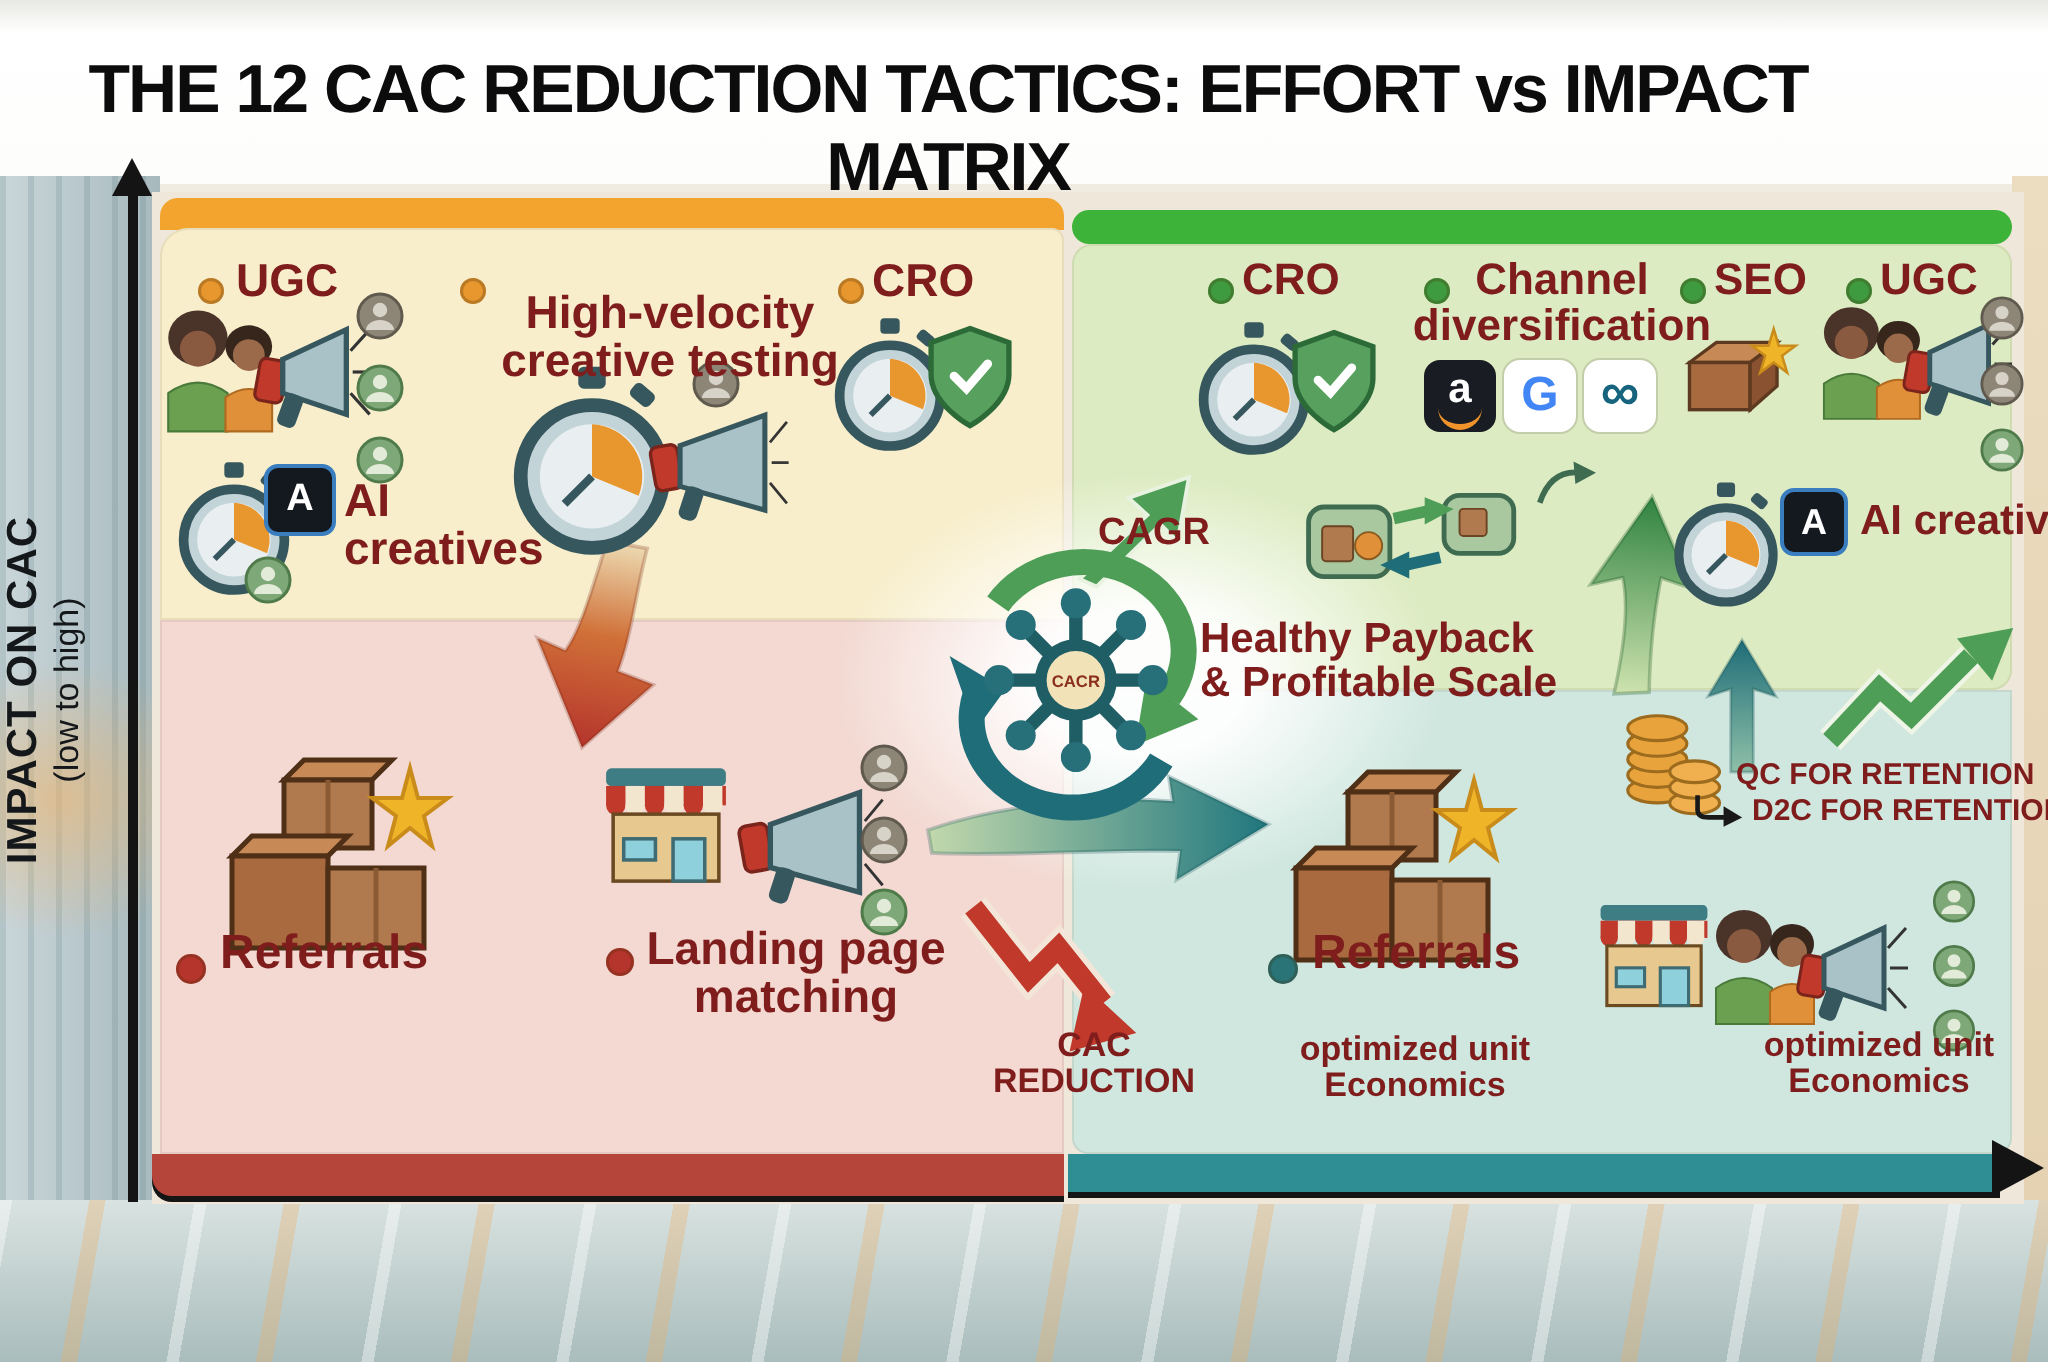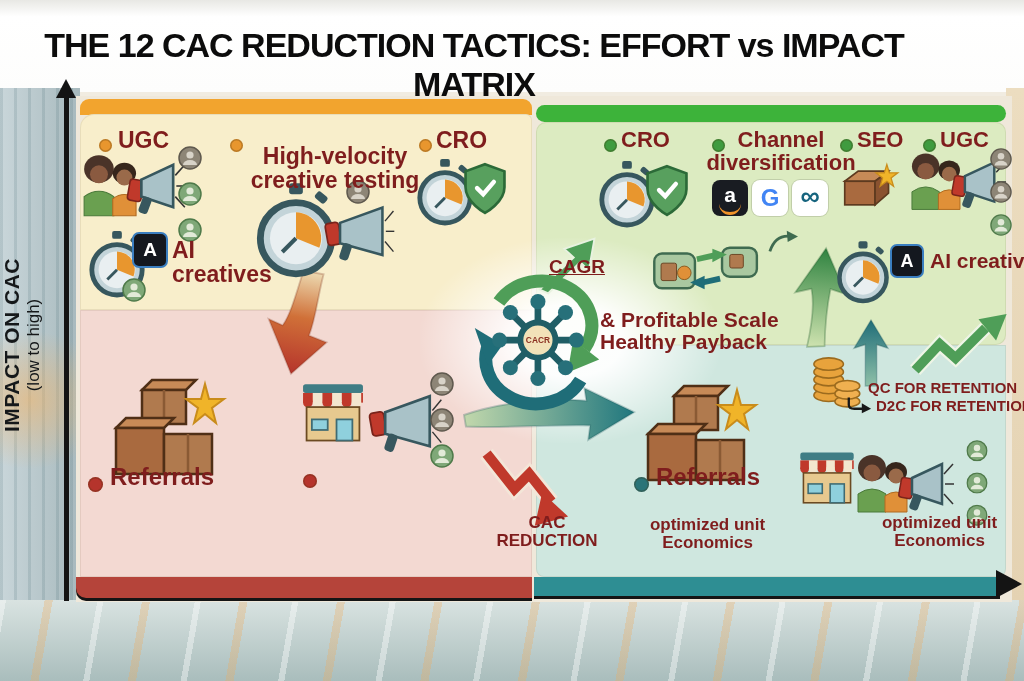--- a/index.html
+++ b/index.html
@@ -316,52 +316,53 @@
       <use href="#st"></use>
     </svg>
   <div class="sq" style="left:890px;top:244px;width:30px;height:30px;background:#14181f;border:2px solid #3a7ec0;border-radius:7px;color:#fff;font-size:18px;">
       <span>A</span>
     </div>
   <div class="lbl" style="left:930px;top:250px;font-size:21px;white-space:nowrap;">AI creatives</div>
 
   <svg class="arrow" style="left:536px;top:236px;width:66px;height:58px;z-index:5;" viewBox="0 0 70 60">
     <path d="M4,56 L40,22 L30,13 L62,2 L56,36 L47,27 L13,60 Z" fill="#4f9e58" stroke="#e8f2e0" stroke-width="2"></path>
   </svg>
-  <div class="lbl" style="left:549px;top:257px;font-size:19px;z-index:6;text-decoration:underline;">CAGR</div>
+  <div class="lbl" style="left:549px;top:257px;font-size:19px;z-index:6;">CAGR</div>
 
   <svg class="icon" style="left:452px;top:276px;width:170px;height:130px;z-index:6;" viewBox="0 0 170 140">
     <path d="M44,28 A50,44 0 0 1 136,78" stroke="#4f9e58" stroke-width="14" fill="none"></path>
     <polygon points="124,68 152,90 118,104" fill="#4f9e58"></polygon>
     <path d="M132,112 A50,44 0 0 1 36,68" stroke="#1f6d78" stroke-width="14" fill="none"></path>
     <polygon points="48,74 18,56 32,96" fill="#1f6d78"></polygon>
     <use href="#hub" x="32" y="15" width="108" height="108"></use>
   </svg>
   <div class="lbl" style="left:600px;top:309px;font-size:21px;z-index:6;">
+    <div>Healthy Payback</div>
     <div>&amp; Profitable Scale</div>
-    <div>Healthy Payback</div>
   </div>
 
   <svg class="icon" style="left:108px;top:378px;width:150px;height:96px;">
       <use href="#boxes" width="120" height="104" preserveAspectRatio="none"></use>
     </svg>
   <div class="dot" style="left: 88px; top: 477px; width: 15px; height: 15px; background-color: rgb(181, 52, 44);"></div>
   <div class="lbl" style="left:110px;top:464px;font-size:24px;">Referrals</div>
 
   <svg class="icon" style="left:296px;top:382px;width:74px;height:66px;">
       <use href="#store"></use>
     </svg>
   <svg class="icon" style="left:362px;top:390px;width:82px;height:66px;">
       <use href="#mega"></use>
     </svg>
   <svg class="icon" style="left:430px;top:372px;width:24px;height:96px;" viewBox="0 0 24 96">
       <use href="#bub" y="0" width="24" height="24"></use>
       <use href="#bub" y="36" width="24" height="24"></use>
       <use href="#bubg" y="72" width="24" height="24"></use>
     </svg>
   <div class="dot" style="left: 303px; top: 474px; width: 14px; height: 14px; background-color: rgb(181, 52, 44);"></div>
+  <div class="lbl" style="left:318px;top:462px;width:160px;text-align:center;font-size:23px;">Landing page matching</div>
 
   <svg class="arrow" style="left:464px;top:386px;width:172px;height:58px;" viewBox="0 0 180 60">
     <path d="M0,30 C40,16 90,12 128,15 L126,2 L178,27 L130,56 L132,41 C92,40 40,44 2,42 Z" fill="url(#gradTeal)" stroke="rgba(20,80,85,.25)" stroke-width="2"></path>
   </svg>
 
   <svg class="arrow" style="left:480px;top:448px;width:104px;height:88px;" viewBox="0 0 110 95">
     <polyline points="6,6 36,44 52,28 76,58" stroke="#f3e6d8" stroke-width="17" fill="none"></polyline>
     <polyline points="6,6 36,44 52,28 76,58" stroke="#c0392b" stroke-width="11" fill="none"></polyline>
     <polygon points="66,48 94,74 58,84" fill="#c0392b"></polygon>
   </svg>

